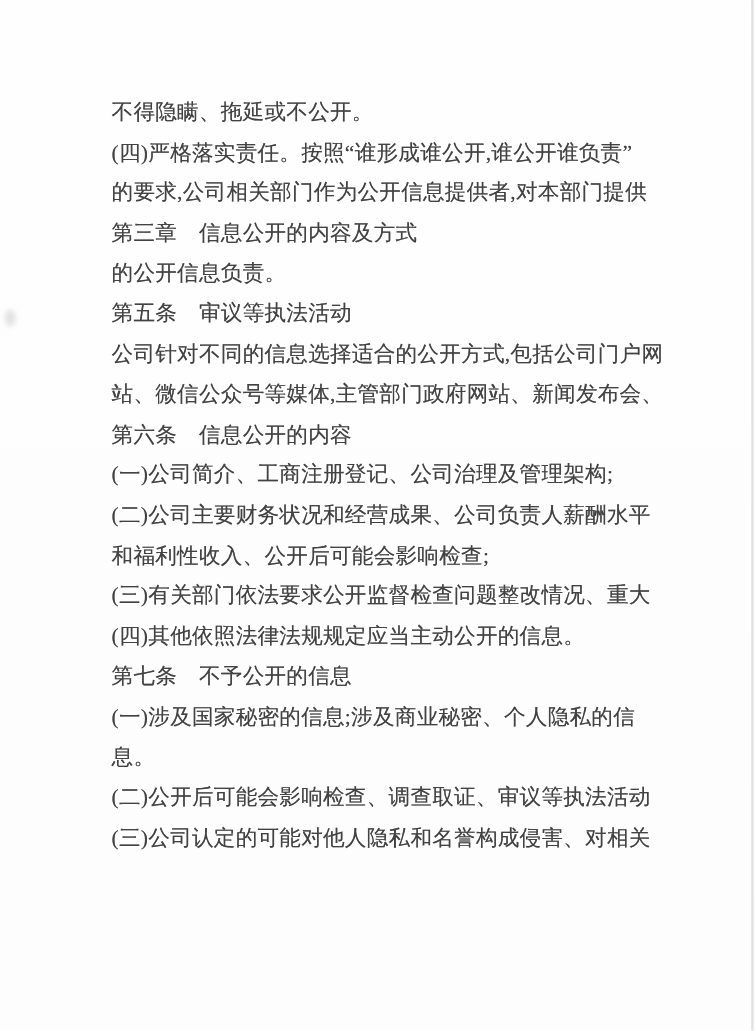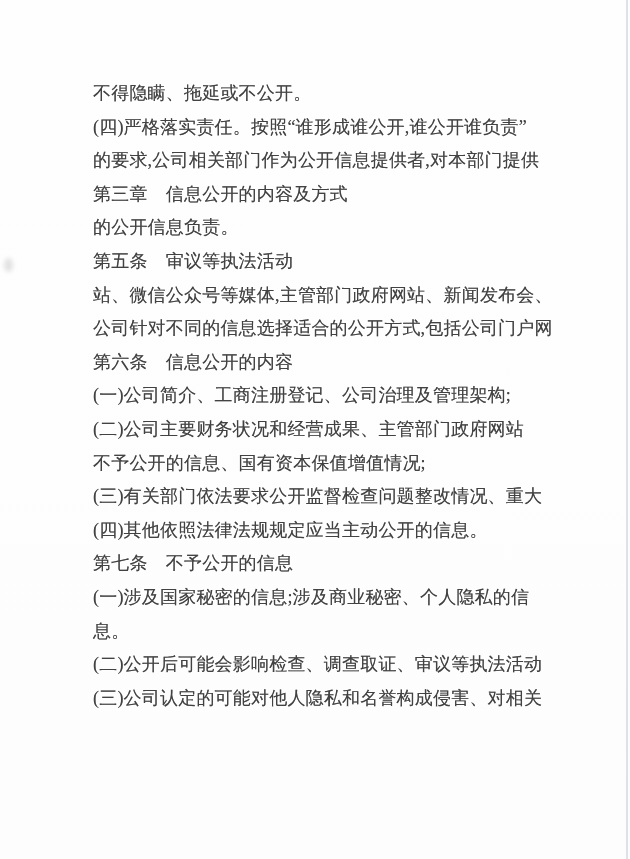--- a/index.html
+++ b/index.html
@@ -59,26 +59,26 @@
   <div class="edge-line"></div>
   <div class="scan-artifact"></div>
 
   <div class="text-block">
     <div class="line">不得隐瞒、拖延或不公开。</div>
     <div class="line">(四)严格落实责任。按照“谁形成谁公开,谁公开谁负责”</div>
     <div class="line">的要求,公司相关部门作为公开信息提供者,对本部门提供</div>
     <div class="line">第三章　信息公开的内容及方式</div>
     <div class="line">的公开信息负责。</div>
     <div class="line">第五条　审议等执法活动</div>
+    <div class="line">公司针对不同的信息选择适合的公开方式,包括公司门户网</div>
     <div class="line">站、微信公众号等媒体,主管部门政府网站、新闻发布会、</div>
-    <div class="line">公司针对不同的信息选择适合的公开方式,包括公司门户网</div>
     <div class="line">第六条　信息公开的内容</div>
     <div class="line">(一)公司简介、工商注册登记、公司治理及管理架构;</div>
-    <div class="line">(二)公司主要财务状况和经营成果、主管部门政府网站</div>
-    <div class="line">不予公开的信息、国有资本保值增值情况;</div>
+    <div class="line">(二)公司主要财务状况和经营成果、公司负责人薪酬水平</div>
+    <div class="line">和福利性收入、公开后可能会影响检查;</div>
     <div class="line">(三)有关部门依法要求公开监督检查问题整改情况、重大</div>
     <div class="line">(四)其他依照法律法规规定应当主动公开的信息。</div>
     <div class="line">第七条　不予公开的信息</div>
     <div class="line">(一)涉及国家秘密的信息;涉及商业秘密、个人隐私的信</div>
     <div class="line">息。</div>
     <div class="line">(二)公开后可能会影响检查、调查取证、审议等执法活动</div>
     <div class="line">(三)公司认定的可能对他人隐私和名誉构成侵害、对相关</div>
   </div>
 </div>
 

